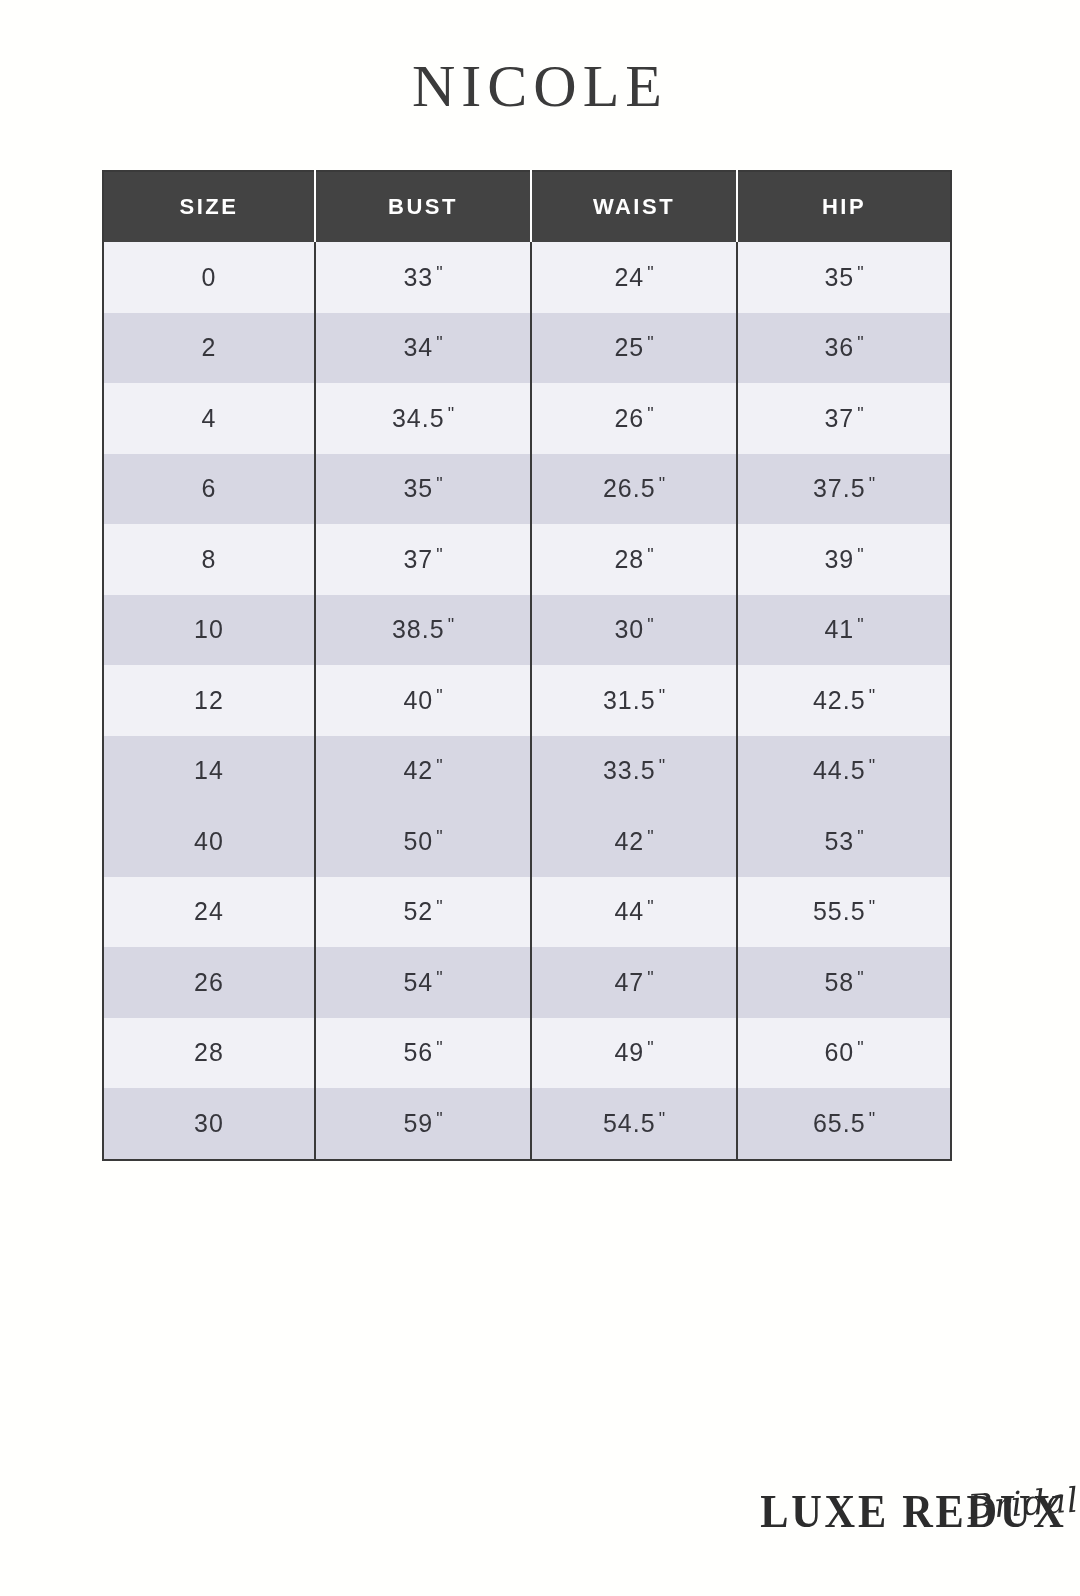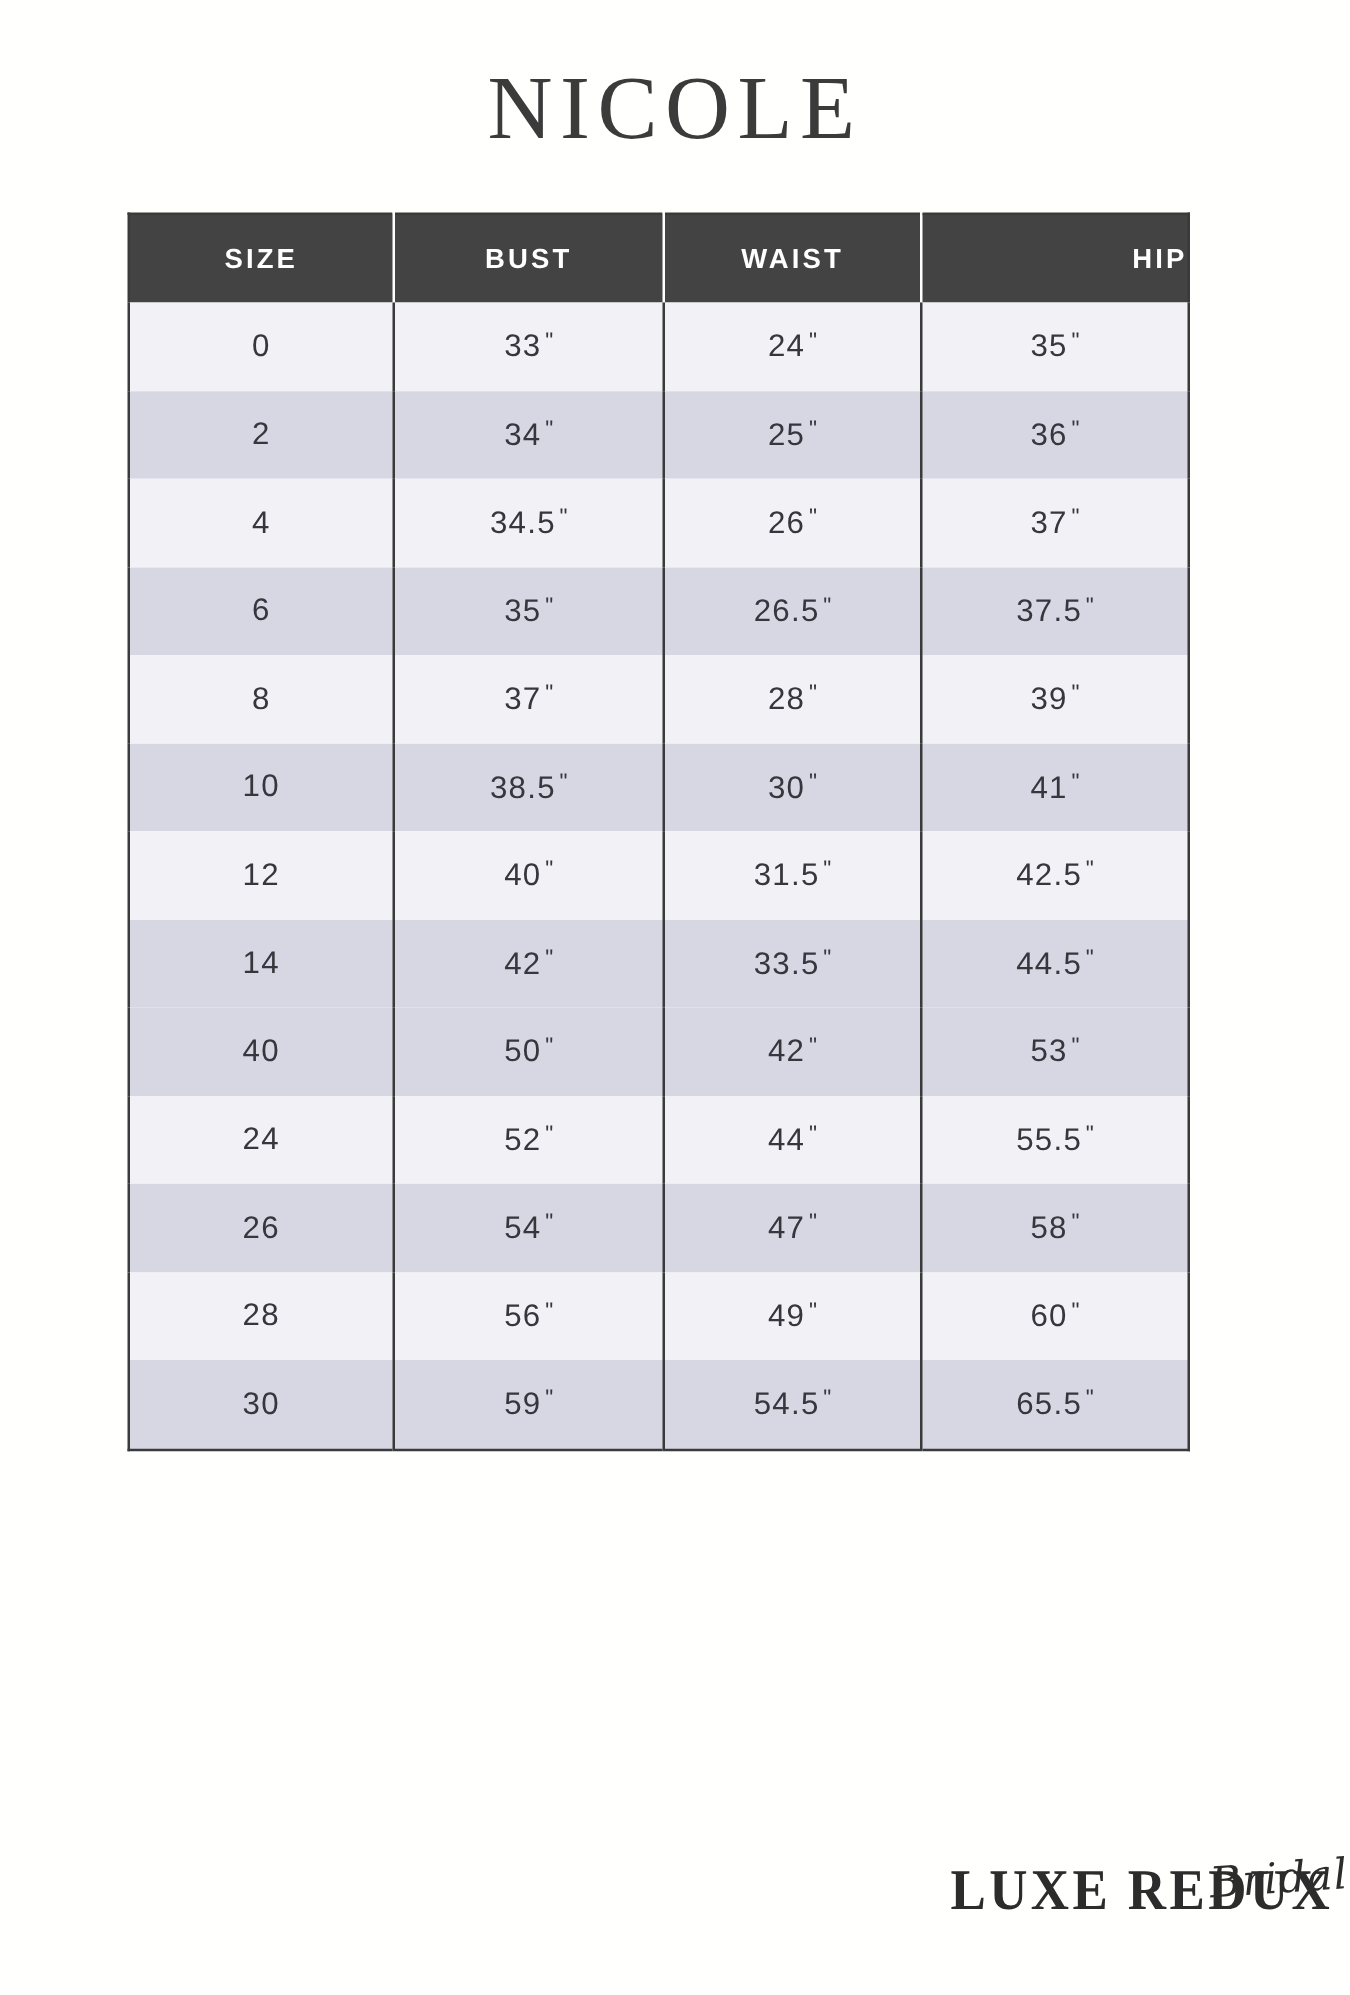--- a/index.html
+++ b/index.html
@@ -22,21 +22,21 @@
   }
 
   
   .brand-title {
     position: absolute;
     top: 48px;
     left: 0;
     width: 1080px;
     text-align: center;
     font-family: "Liberation Serif", "DejaVu Serif", serif;
-    font-size: 72px;
+    font-size: 60px;
     line-height: 76px;
     letter-spacing: 6px;
     color: #3b3b3b;
     font-weight: 400;
   }
 
   
   .size-table {
     position: absolute;
     left: 102px;
@@ -56,21 +56,21 @@
     color: #ffffff;
     height: 70px;
     font-size: 22px;
     letter-spacing: 2.5px;
     font-weight: 700;
     text-align: center;
     vertical-align: middle;
     border-right: 2px solid #ffffff;
     padding: 0;
   }
-  .size-table thead th:last-child { border-right: none; text-align: right; }
+  .size-table thead th:last-child { border-right: none; }
 
   .size-table tbody td {
     height: 70.5px;
     text-align: center;
     vertical-align: middle;
     font-size: 25px;
     color: #36363c;
     letter-spacing: 1px;
     border-right: 2px solid #3a3a3a;
     padding: 0;

